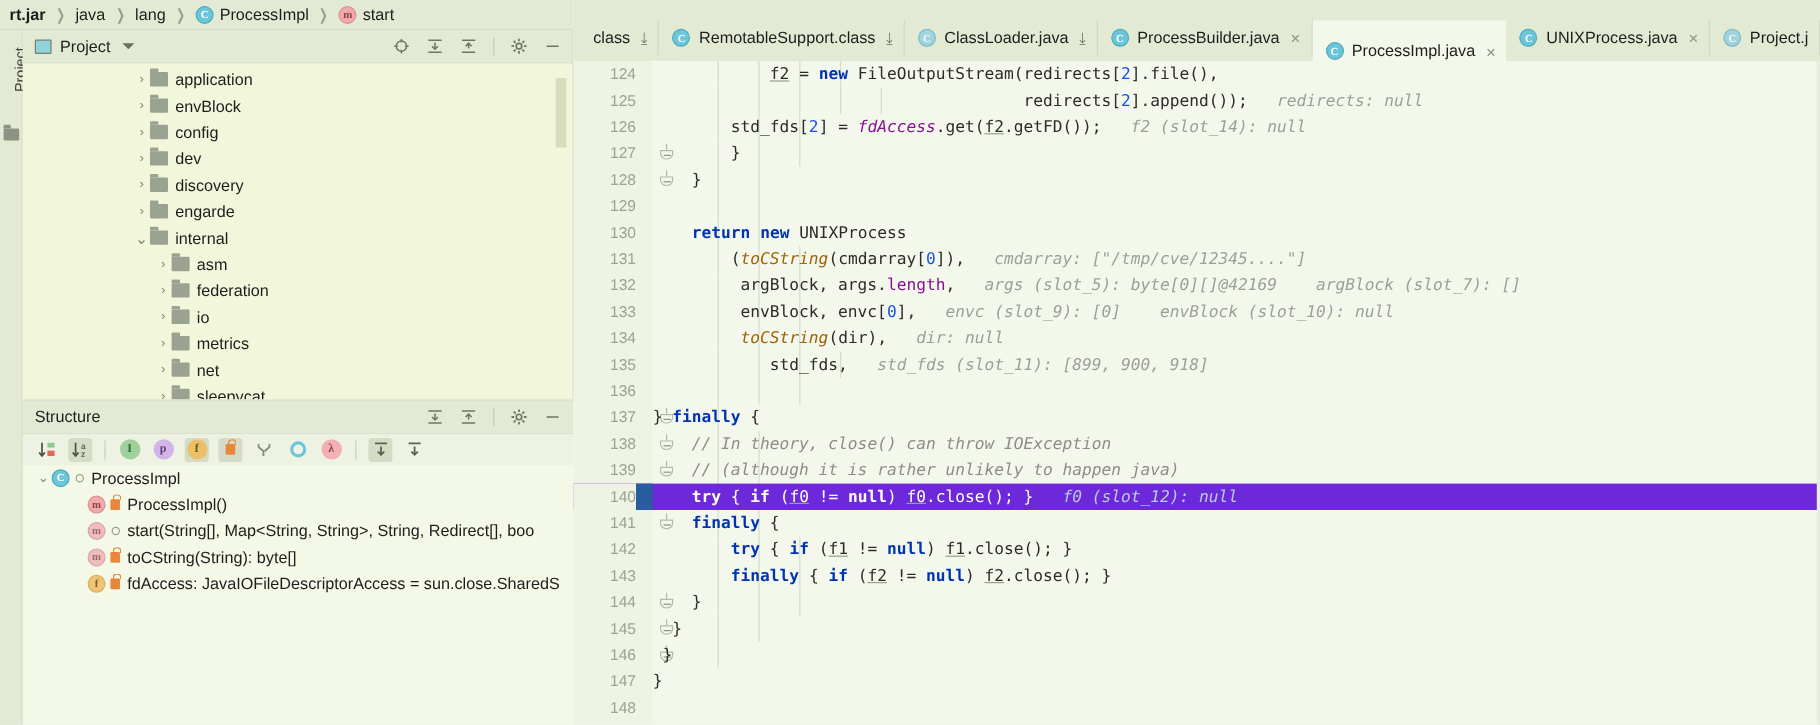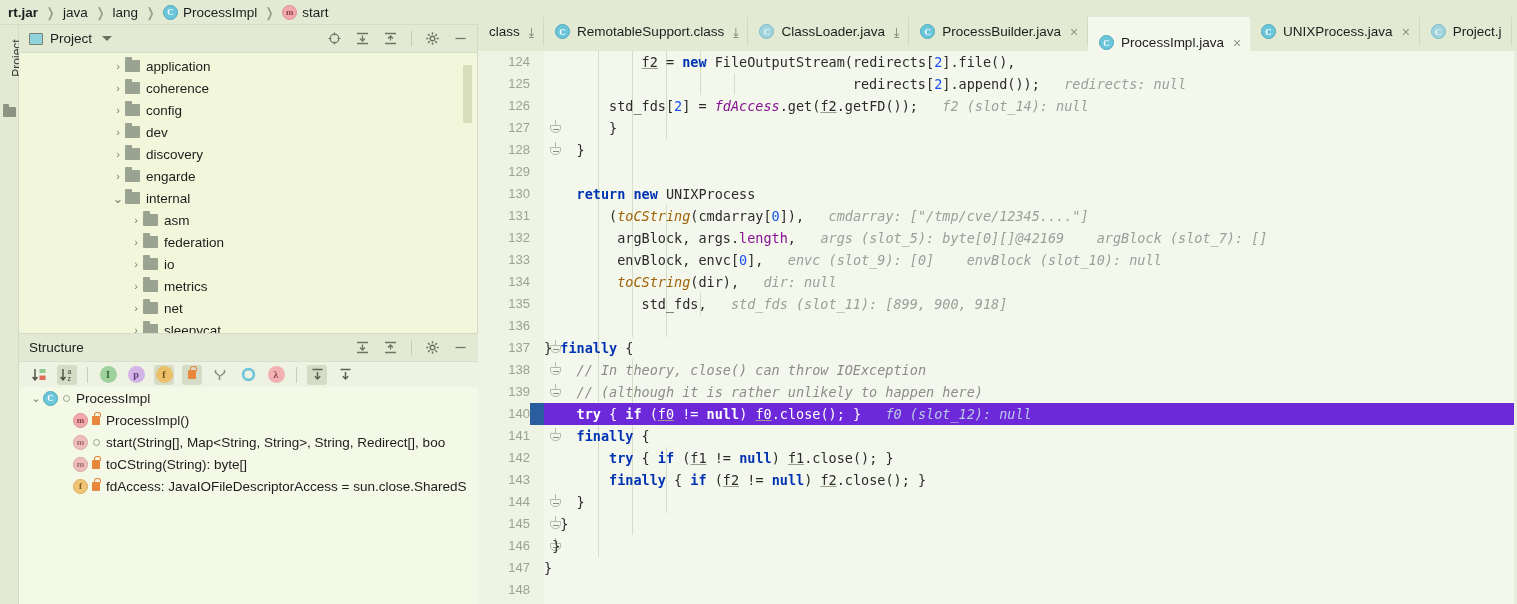--- a/index.html
+++ b/index.html
@@ -153,20 +153,21 @@
 
   
   .editor-area {
     position: absolute; left: 478px; top: 0; width: 1039px; height: 604px;
     background: #f4f8ec; overflow: hidden;
   }
   .tabbar {
     position: absolute; left: 0; top: 0; width: 1039px; height: 68px;
     background: #e3ead4; display: flex; align-items: flex-end;
     overflow: hidden;
+    justify-content: flex-end;
   }
   .tab {
     height: 29px; display: flex; align-items: center;
     padding: 0 9px 0 11px; gap: 7px; font-size: 13.5px; color: #1d1d1d;
     white-space: nowrap; border-right: 1px solid #d2d8c4; position: relative;
     flex: none; align-self: flex-end; margin-bottom: 22px;
   }
   .tab.active {
     background: #f4f8ec; margin-bottom: 0; height: 51px; border-right: none;
   }
@@ -317,21 +318,21 @@
     </div>
     <div class="tree" id="project-tree">
         <div class="trow" style="padding-left: 92px;">
           <span class="arrow">›</span>
           <span class="folder"></span>
           <span>application</span>
         </div>
         <div class="trow" style="padding-left: 92px;">
           <span class="arrow">›</span>
           <span class="folder"></span>
-          <span>coherence</span>
+          <span>envBlock</span>
         </div>
         <div class="trow" style="padding-left: 92px;">
           <span class="arrow">›</span>
           <span class="folder"></span>
           <span>config</span>
         </div>
         <div class="trow" style="padding-left: 92px;">
           <span class="arrow">›</span>
           <span class="folder"></span>
           <span>dev</span>
@@ -557,21 +558,21 @@
           <div class="cline"><span class="lnum">129</span><span class="indent-guide" style="left: 120px;"></span><span class="indent-guide" style="left: 154px;"></span><span class="ctext"></span></div>
           <div class="cline"><span class="lnum">130</span><span class="indent-guide" style="left: 120px;"></span><span class="indent-guide" style="left: 154px;"></span><span class="ctext">    <span class="kw">return</span> <span class="kw">new</span> UNIXProcess</span></div>
           <div class="cline"><span class="lnum">131</span><span class="indent-guide" style="left: 120px;"></span><span class="indent-guide" style="left: 154px;"></span><span class="indent-guide" style="left: 188px;"></span><span class="ctext">        (<span class="italic-id">toCString</span>(cmdarray[<span class="num">0</span>]),   <span class="hint">cmdarray: ["/tmp/cve/12345...."]</span></span></div>
           <div class="cline"><span class="lnum">132</span><span class="indent-guide" style="left: 120px;"></span><span class="indent-guide" style="left: 154px;"></span><span class="indent-guide" style="left: 188px;"></span><span class="ctext">         argBlock, args.<span class="prop">length</span>,   <span class="hint">args (slot_5): byte[0][]@42169</span>    <span class="hint">argBlock (slot_7): []</span></span></div>
           <div class="cline"><span class="lnum">133</span><span class="indent-guide" style="left: 120px;"></span><span class="indent-guide" style="left: 154px;"></span><span class="indent-guide" style="left: 188px;"></span><span class="ctext">         envBlock, envc[<span class="num">0</span>],   <span class="hint">envc (slot_9): [0]</span>    <span class="hint">envBlock (slot_10): null</span></span></div>
           <div class="cline"><span class="lnum">134</span><span class="indent-guide" style="left: 120px;"></span><span class="indent-guide" style="left: 154px;"></span><span class="indent-guide" style="left: 188px;"></span><span class="ctext">         <span class="italic-id">toCString</span>(dir),   <span class="hint">dir: null</span></span></div>
           <div class="cline"><span class="lnum">135</span><span class="indent-guide" style="left: 120px;"></span><span class="indent-guide" style="left: 154px;"></span><span class="indent-guide" style="left: 188px;"></span><span class="indent-guide" style="left: 222px;"></span><span class="ctext">            std_fds,   <span class="hint">std_fds (slot_11): [899, 900, 918]</span></span></div>
           <div class="cline"><span class="lnum">136</span><span class="indent-guide" style="left: 120px;"></span><span class="indent-guide" style="left: 154px;"></span><span class="indent-guide" style="left: 188px;"></span></div>
           <div class="cline"><span class="lnum">137</span><span class="fold-marker tri"><span class="fm-box"></span><span class="fm-minus"></span></span><span class="indent-guide" style="left: 120px;"></span><span class="ctext">} <span class="kw">finally</span> {</span></div>
           <div class="cline"><span class="lnum">138</span><span class="fold-marker tri"><span class="fm-box"></span><span class="fm-minus"></span></span><span class="indent-guide" style="left: 120px;"></span><span class="indent-guide" style="left: 154px;"></span><span class="ctext">    <span class="cmt">// In theory, close() can throw IOException</span></span></div>
-          <div class="cline"><span class="lnum">139</span><span class="fold-marker tri"><span class="fm-box"></span><span class="fm-minus"></span></span><span class="indent-guide" style="left: 120px;"></span><span class="indent-guide" style="left: 154px;"></span><span class="ctext">    <span class="cmt">// (although it is rather unlikely to happen here)</span></span></div>
+          <div class="cline"><span class="lnum">139</span><span class="fold-marker tri"><span class="fm-box"></span><span class="fm-minus"></span></span><span class="indent-guide" style="left: 120px;"></span><span class="indent-guide" style="left: 154px;"></span><span class="ctext">    <span class="cmt">// (although it is rather unlikely to happen java)</span></span></div>
           <div class="cline sel"><span class="lnum">140</span><span class="sel-pad"></span><span class="ctext">    <span class="kw">try</span> { <span class="kw">if</span> (<span class="und">f0</span> != <span class="kw">null</span>) <span class="und">f0</span>.close(); }   <span class="hint">f0 (slot_12): null</span></span></div>
           <div class="cline"><span class="lnum">141</span><span class="fold-marker tri"><span class="fm-box"></span><span class="fm-minus"></span></span><span class="indent-guide" style="left: 120px;"></span><span class="indent-guide" style="left: 154px;"></span><span class="ctext">    <span class="kw">finally</span> {</span></div>
           <div class="cline"><span class="lnum">142</span><span class="indent-guide" style="left: 120px;"></span><span class="indent-guide" style="left: 154px;"></span><span class="indent-guide" style="left: 188px;"></span><span class="ctext">        <span class="kw">try</span> { <span class="kw">if</span> (<span class="und">f1</span> != <span class="kw">null</span>) <span class="und">f1</span>.close(); }</span></div>
           <div class="cline"><span class="lnum">143</span><span class="indent-guide" style="left: 120px;"></span><span class="indent-guide" style="left: 154px;"></span><span class="indent-guide" style="left: 188px;"></span><span class="ctext">        <span class="kw">finally</span> { <span class="kw">if</span> (<span class="und">f2</span> != <span class="kw">null</span>) <span class="und">f2</span>.close(); }</span></div>
           <div class="cline"><span class="lnum">144</span><span class="fold-marker tri"><span class="fm-box"></span><span class="fm-minus"></span></span><span class="indent-guide" style="left: 120px;"></span><span class="indent-guide" style="left: 154px;"></span><span class="indent-guide" style="left: 188px;"></span><span class="ctext">    }</span></div>
           <div class="cline"><span class="lnum">145</span><span class="fold-marker tri"><span class="fm-box"></span><span class="fm-minus"></span></span><span class="indent-guide" style="left: 120px;"></span><span class="indent-guide" style="left: 154px;"></span><span class="ctext">  }</span></div>
           <div class="cline"><span class="lnum">146</span><span class="fold-marker tri"><span class="fm-box"></span><span class="fm-minus"></span></span><span class="indent-guide" style="left: 120px;"></span><span class="ctext"> }</span></div>
           <div class="cline"><span class="lnum">147</span><span class="ctext">}</span></div>
           <div class="cline"><span class="lnum">148</span><span class="ctext"></span></div>
         </div>

